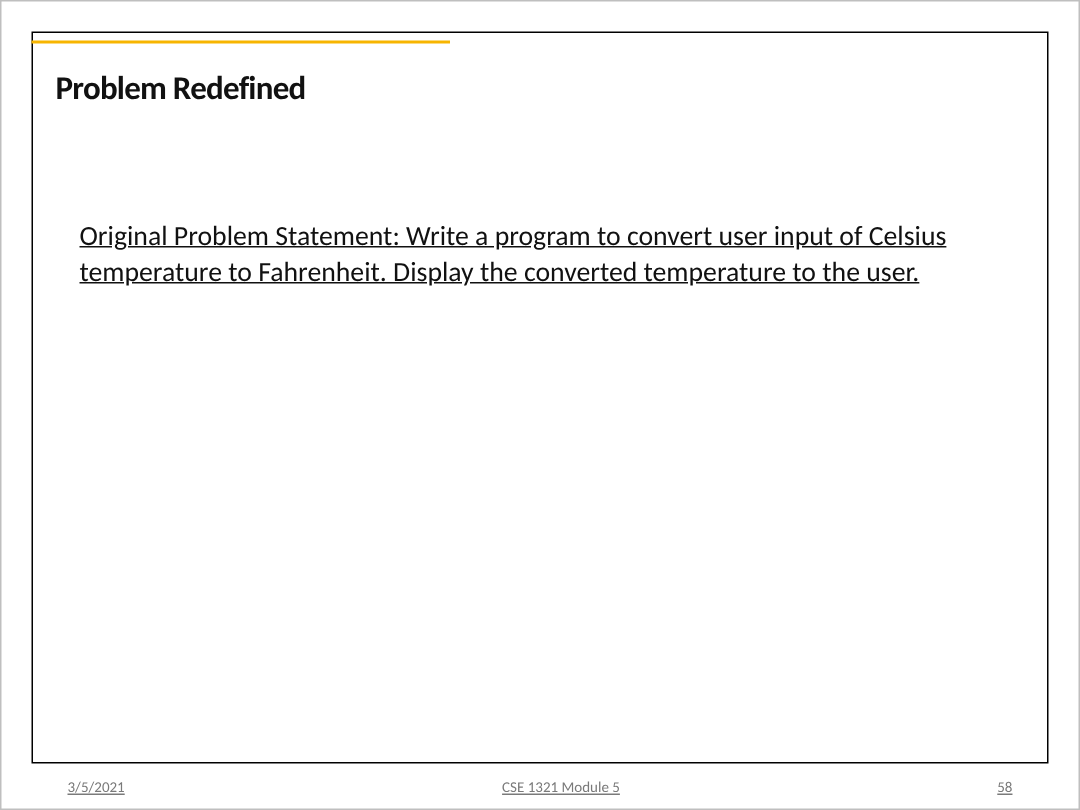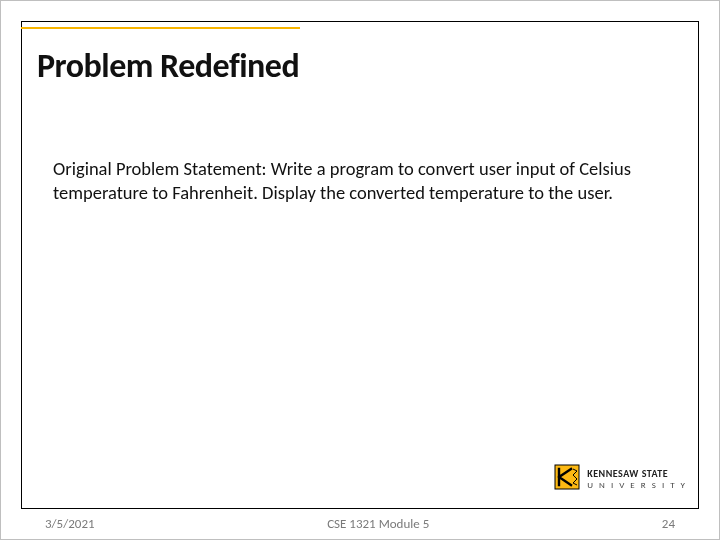--- a/index.html
+++ b/index.html
@@ -11,67 +11,54 @@
   .inner {
     position: absolute; left: 20px; right: 20px; top: 20px; bottom: 30px;
     border: 1px solid #000;
   }
   .accent {
     position: absolute; left: 20px; right: 419px; top: 26px;
     border-top: 2px solid #f7b500;
   }
   .title {
     position: absolute; left: 36px; top: 44px;
-    font-size: 34px; font-weight: 700; color: #111; letter-spacing: -0.5px;
+    font-size: 22px; font-weight: 700; color: #111; letter-spacing: -0.5px;
   }
   .body {
-    position: absolute; left: 52px; right: 46px; top: 156px;
-    color: #111; font-size: 18.5px; line-height: 1.28;
+    position: absolute; left: 52px; right: 46px; top: 144px;
+    color: #111; font-size: 18.5px; line-height: 1.28; text-decoration: underline;
   }
   .body p { margin-bottom: 22px; }
   .body .italic { font-style: italic; }
   .logo {
     position: absolute; right: 32px; bottom: 44px;
     display: flex; align-items: center; gap: 6px;
   }
   .logo-text { font-size: 10px; letter-spacing: 0.5px; line-height: 1.05; }
   .logo-text .ks { font-weight: 700; color: #222; }
   .logo-text .u { color: #444; letter-spacing: 2px; font-size: 9px; }
   .footer {
     position: absolute; left: 0; right: 0; bottom: 8px;
     display: flex; justify-content: space-between; align-items: center;
     padding: 0 44px 0 44px;
-    font-size: 13px; color: #7a7a7a;
+    font-size: 10px; color: #7a7a7a; text-decoration: underline;
   }
 </style>
 </head>
 <body>
 
 <div class="slide">
   <div class="inner"></div>
   <div class="accent"></div>
 
   <div class="title">Problem Redefined</div>
 
   <div class="body">
     <p>Original Problem Statement: Write a program to convert user input of Celsius temperature to Fahrenheit.  Display the converted temperature to the user.</p>
   </div>
 
-  <div class="logo">
-    <span>
-      <svg width="28" height="28" viewBox="0 0 28 28">
-        <rect x="2" y="2" width="24" height="24" fill="#fdb913" stroke="#000" stroke-width="1"></rect>
-        <path d="M6 6 L6 22 M6 14 L18 6 M6 14 L18 22" stroke="#000" stroke-width="2.4" fill="none" stroke-linecap="square"></path>
-        <path d="M20 6 L24 8 L20 12 L24 16 L20 20 L24 22" stroke="#000" stroke-width="1" fill="none"></path>
-      </svg>
-    </span>
-    <span class="logo-text">
-      <div class="ks">KENNESAW STATE</div>
-      <div class="u">U N I V E R S I T Y</div>
-    </span>
-  </div>
 
   <div class="footer">
     <span>3/5/2021</span>
     <span>CSE 1321 Module 5</span>
-    <span>24</span>
+    <span>58</span>
   </div>
 </div>
 
 </body></html>

